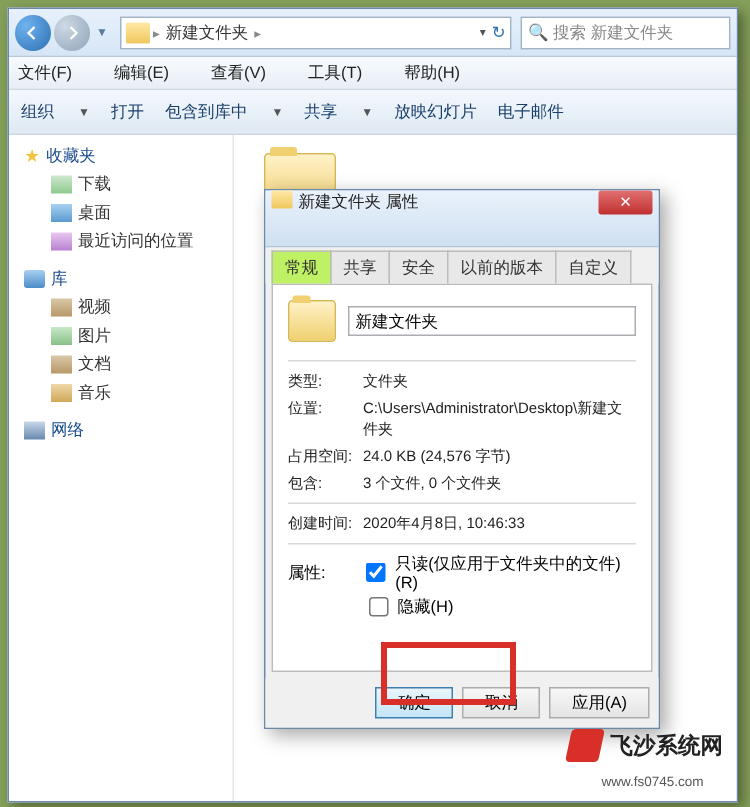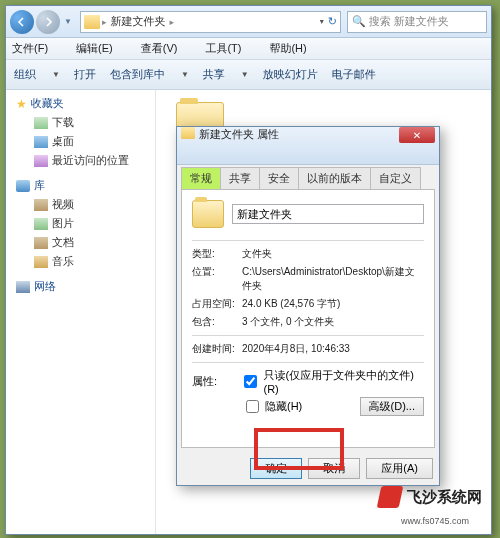--- a/index.html
+++ b/index.html
@@ -260,21 +260,20 @@
     <hr class="hr">
     <div class="attr-row">
       <span class="k">属性:</span>
       <input type="checkbox" checked="" style="">
       <span>只读(仅应用于文件夹中的文件)(R)</span>
     </div>
     <div class="attr-row">
       <span class="k"></span>
       <input type="checkbox" style="">
       <span>隐藏(H)</span>
-      <button class="advbtn"><span>高级(D)...</span></button>
     </div>
     <div style="flex:1"></div>
   </div>
   <div class="dlg-buttons">
     <button class="primary"><span>确定</span></button>
     <button><span>取消</span></button>
     <button><span>应用(A)</span></button>
   </div>
 </div>
 

